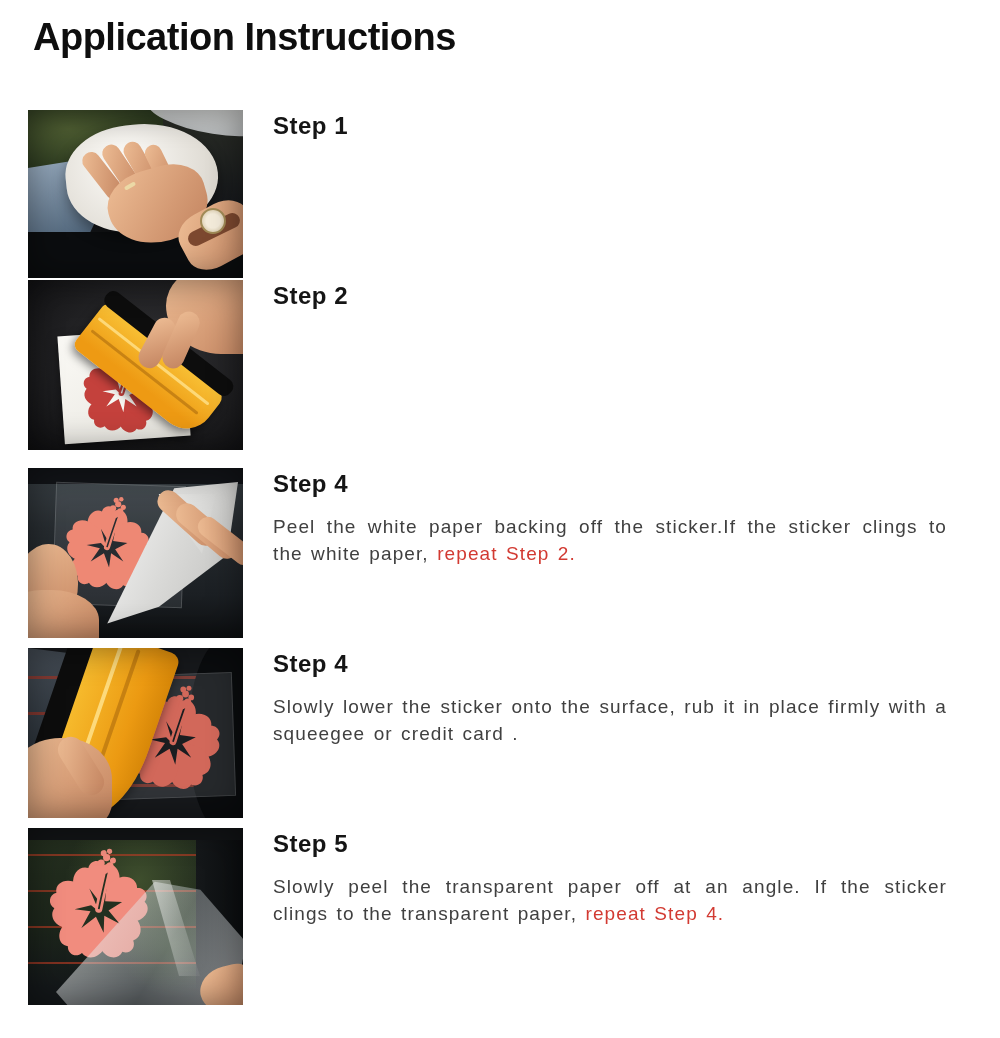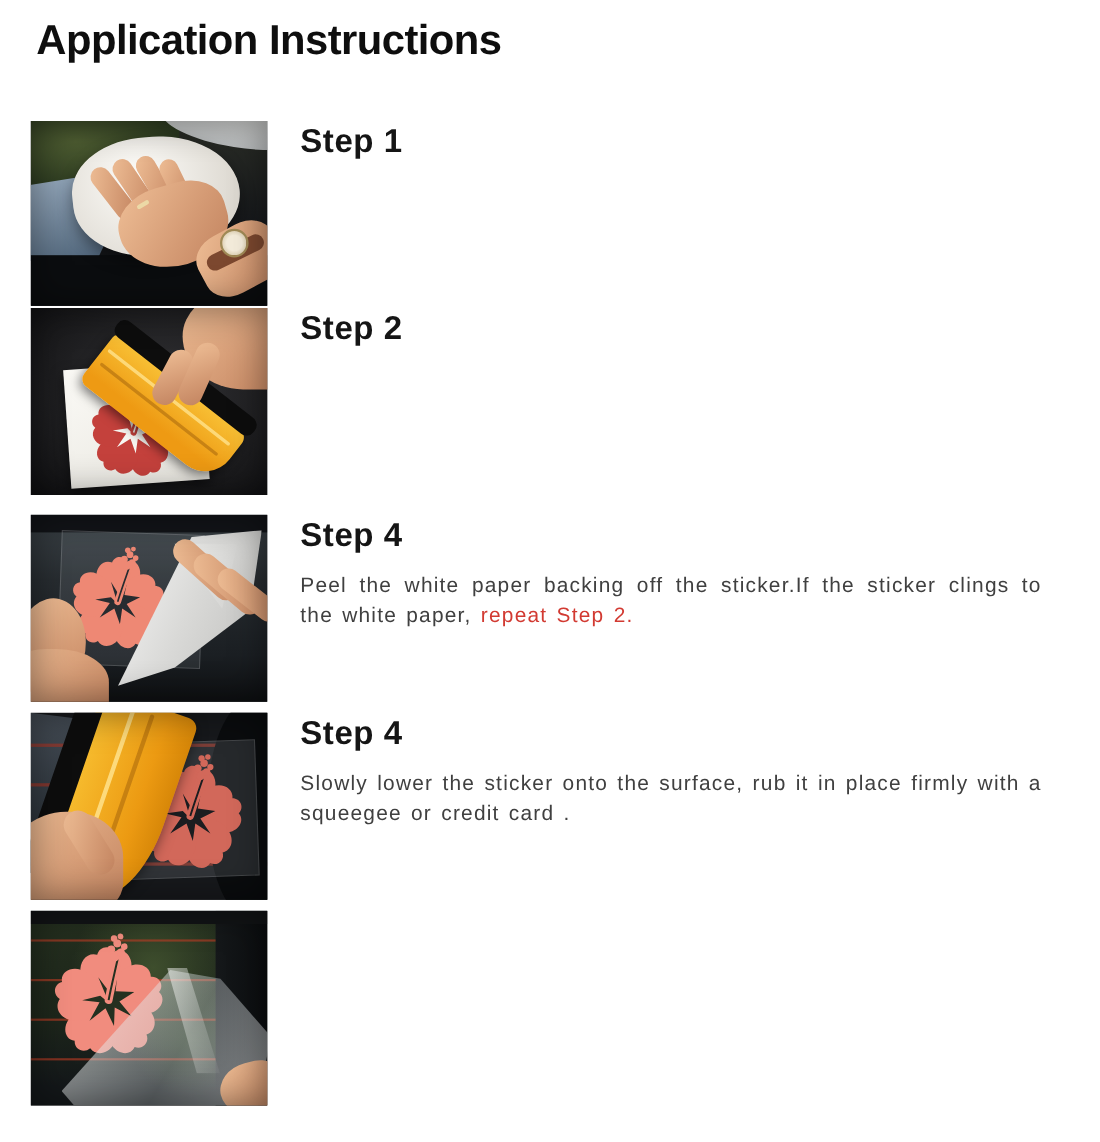--- a/index.html
+++ b/index.html
@@ -20,21 +20,21 @@
   .row2{ top:280px; height:170px; }
   .row3{ top:468px; height:170px; }
   .row4{ top:648px; height:170px; }
   .row5{ top:828px; height:177px; }
   .photo{
     position:absolute; left:28px; top:0; width:215px; height:100%;
     overflow:hidden; background:#101214;
   }
   .content{ position:absolute; left:273px; top:0; width:674px; }
   .step-heading{
-    font-size:30px; font-weight:700; color:#151515;
+    font-size:24px; font-weight:700; color:#151515;
     letter-spacing:0.5px; margin-top:2px;
   }
   .step-body{
     margin-top:15px; font-size:19px; line-height:27px;
     color:#404040; text-align:justify;
     letter-spacing:1.1px; word-spacing:2px;
   }
   .red-note{ color:#d23a32; }
   .abs{ position:absolute; }
   .skin{ background:linear-gradient(135deg,#eab890 10%,#d49a74 60%,#c2835f); }
@@ -183,13 +183,17 @@
     <div class="abs" style="left:168px;top:0;width:47px;height:177px;background:linear-gradient(90deg,#15181a,#0b0d0f);"></div>
     <div class="abs" style="left:0;top:0;width:215px;height:12px;background:#121416;"></div>
     <svg class="flower" viewBox="0 0 100 100" style="left:10px;top:14px;width:120px;height:120px;color:#f18c7e;--hole:#243020;transform:rotate(-6deg);">
         <use href="#hibiscus"></use>
       </svg>
     <div class="abs" style="left:28px;top:46px;width:190px;height:131px;background:linear-gradient(120deg,rgba(246,249,249,.62),rgba(204,211,214,.38) 58%,rgba(233,237,239,.55));clip-path:polygon(0 90%,52% 6%,76% 12%,100% 52%,94% 100%,6% 100%);"></div>
     <div class="abs" style="left:118px;top:52px;width:60px;height:96px;background:linear-gradient(100deg,rgba(255,255,255,.55),rgba(255,255,255,0));clip-path:polygon(10% 0,40% 0,90% 100%,55% 100%);"></div>
     <div class="abs skin" style="left:172px;top:138px;width:56px;height:46px;border-radius:60% 40% 20% 60%;transform:rotate(-14deg);"></div>
     <div class="vignette"></div>
   </div>
+  <div class="content">
+    <div class="step-heading">Step 5</div>
+    <p class="step-body"><span>Slowly peel the transparent paper off at an angle. If the sticker clings to the transparent paper, </span><span class="red-note">repeat Step 4.</span></p>
+  </div>
 </div>
 
 </body></html>

